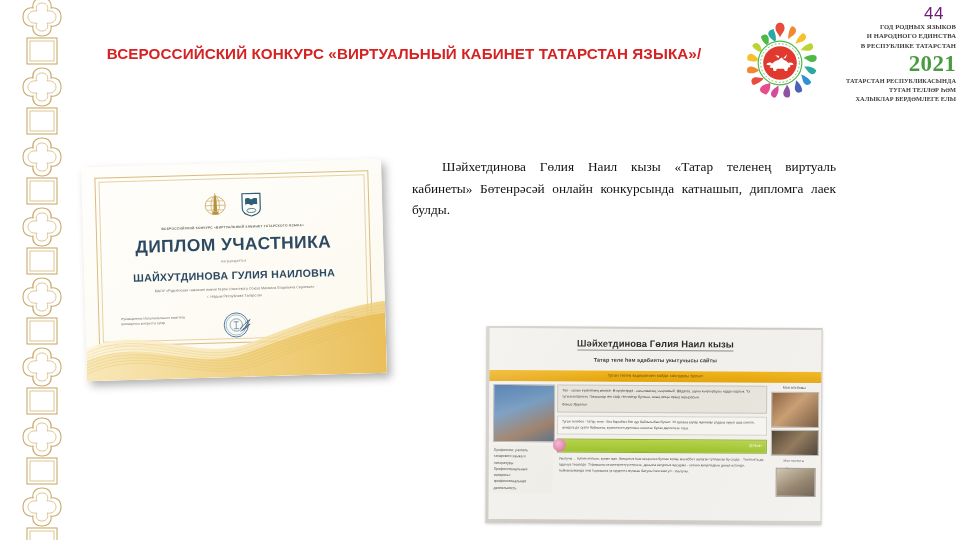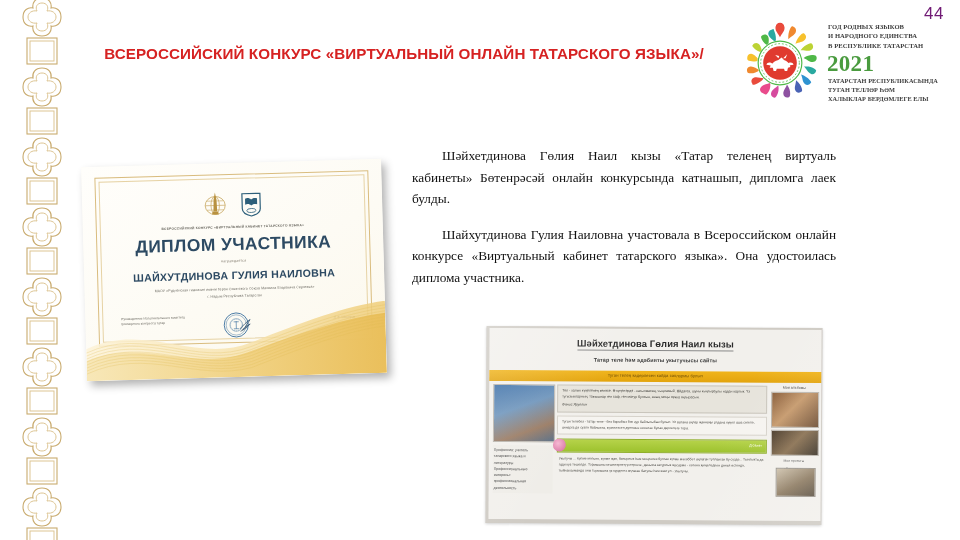--- a/index.html
+++ b/index.html
@@ -33,21 +33,21 @@
     color:#d62222;
     font-size:15.2px;
     font-weight:700;
     line-height:1.55;
     letter-spacing:.1px;
   }
   #title-block div{white-space:nowrap;}
 
   
   #year-logo{
-    position:absolute;left:738px;top:20px;width:218px;height:86px;
+    position:absolute;left:738px;top:20px;width:218px;height:86px;text-align:right;
   }
   #year-logo .emblem{
     position:absolute;left:0;top:1px;width:84px;height:84px;
   }
   #year-logo .logo-text{
     position:absolute;left:90px;top:2px;width:128px;
   }
   #year-logo .lt-top{
     font-family:"Liberation Serif", serif;
     font-size:6.6px;font-weight:700;color:#3d3d3d;
@@ -65,21 +65,21 @@
   }
 
   
   #body-text{
     position:absolute;left:412px;top:140px;width:424px;
     font-family:"Liberation Serif", serif;
     font-size:13.3px;color:#111;
     line-height:1.62;
     text-align:justify;
   }
-  #body-text p{margin:5px 0 14px 0;text-indent:30px;}
+  #body-text p{margin:16px 0 14px 0;text-indent:30px;}
 
   
   #diploma-card{
     position:absolute;left:84px;top:163px;
     width:300px;height:214px;
     transform:rotate(-1.6deg);
     box-shadow:4px 5px 9px rgba(0,0,0,.30);
     background:#fdfcf7;
     overflow:hidden;
   }
@@ -257,21 +257,21 @@
       <use href="#orn-unit" y="350"></use>
       <use href="#orn-unit" y="420"></use>
       <use href="#orn-unit" y="490"></use>
     </g>
   </svg>
 </div>
 
 <div id="page-number">44</div>
 
 <div id="title-block">
-  <div>ВСЕРОССИЙСКИЙ КОНКУРС «ВИРТУАЛЬНЫЙ ОНЛАЙН ТАТАРСКОГО ЯЗЫКА»/</div>
+  <div>ВСЕРОССИЙСКИЙ КОНКУРС «ВИРТУАЛЬНЫЙ КАБИНЕТ ТАТАРСТАН ЯЗЫКА»/</div>
 </div>
 
 <div id="year-logo">
   <svg class="emblem" viewBox="0 0 100 100">
     <g>
       <g fill="#e8443c">
           <path d="M50 2c3 0 5 2 5 5 0 4-3 6-5 10-2-4-5-6-5-10 0-3 2-5 5-5z"></path>
         </g>
       <g>
         <path d="M50 3c3.2 0 5.4 2.3 5.4 5.2 0 4.2-3.4 6.6-5.4 11.2-2-4.6-5.4-7-5.4-11.2C44.6 5.3 46.8 3 50 3z" fill="#e94b3c"></path>
@@ -316,21 +316,20 @@
     <div class="lt-bot">
       <div>ТАТАРСТАН РЕСПУБЛИКАСЫНДА</div>
       <div>ТУГАН ТЕЛЛӘР ҺӘМ</div>
       <div>ХАЛЫКЛАР БЕРДӘМЛЕГЕ ЕЛЫ</div>
     </div>
   </div>
 </div>
 
 <div id="body-text">
   <p>Шәйхетдинова Гөлия Наил кызы «Татар  теленең виртуаль кабинеты» Бөтенрәсәй онлайн конкурсында катнашып,  дипломга лаек булды.</p>
-  <p>Шайхутдинова Гулия Наиловна участовала  в Всероссийском онлайн  конкурсе «Виртуальный кабинет татарского  языка».  Она удостоилась  диплома участника.</p>
 </div>
 
 <div id="diploma-card">
   <div class="dip-inner"></div>
   <div class="dip-frame"></div>
 
   <div class="dip-emblems">
     <svg width="24" height="27" viewBox="0 0 24 27">
       <ellipse cx="12" cy="14" rx="10" ry="9" fill="none" stroke="#c9a963" stroke-width="0.8"></ellipse>
       <ellipse cx="12" cy="14" rx="4.2" ry="9" fill="none" stroke="#c9a963" stroke-width="0.7"></ellipse>

